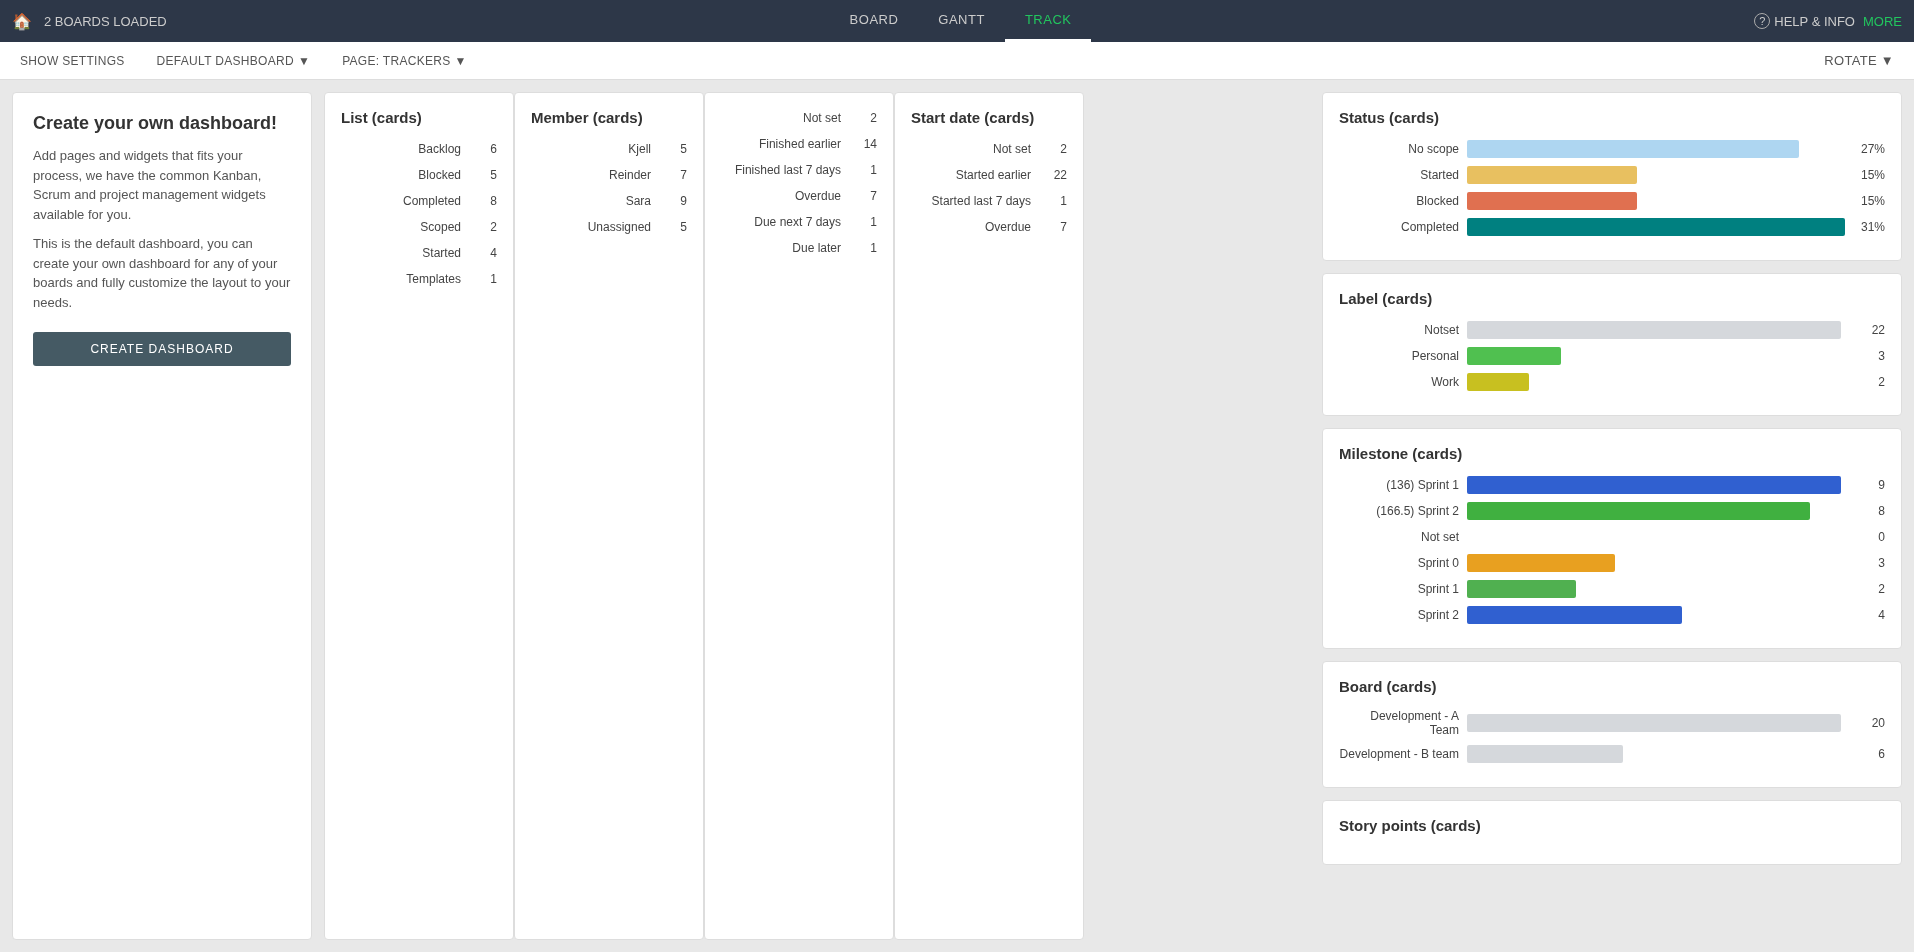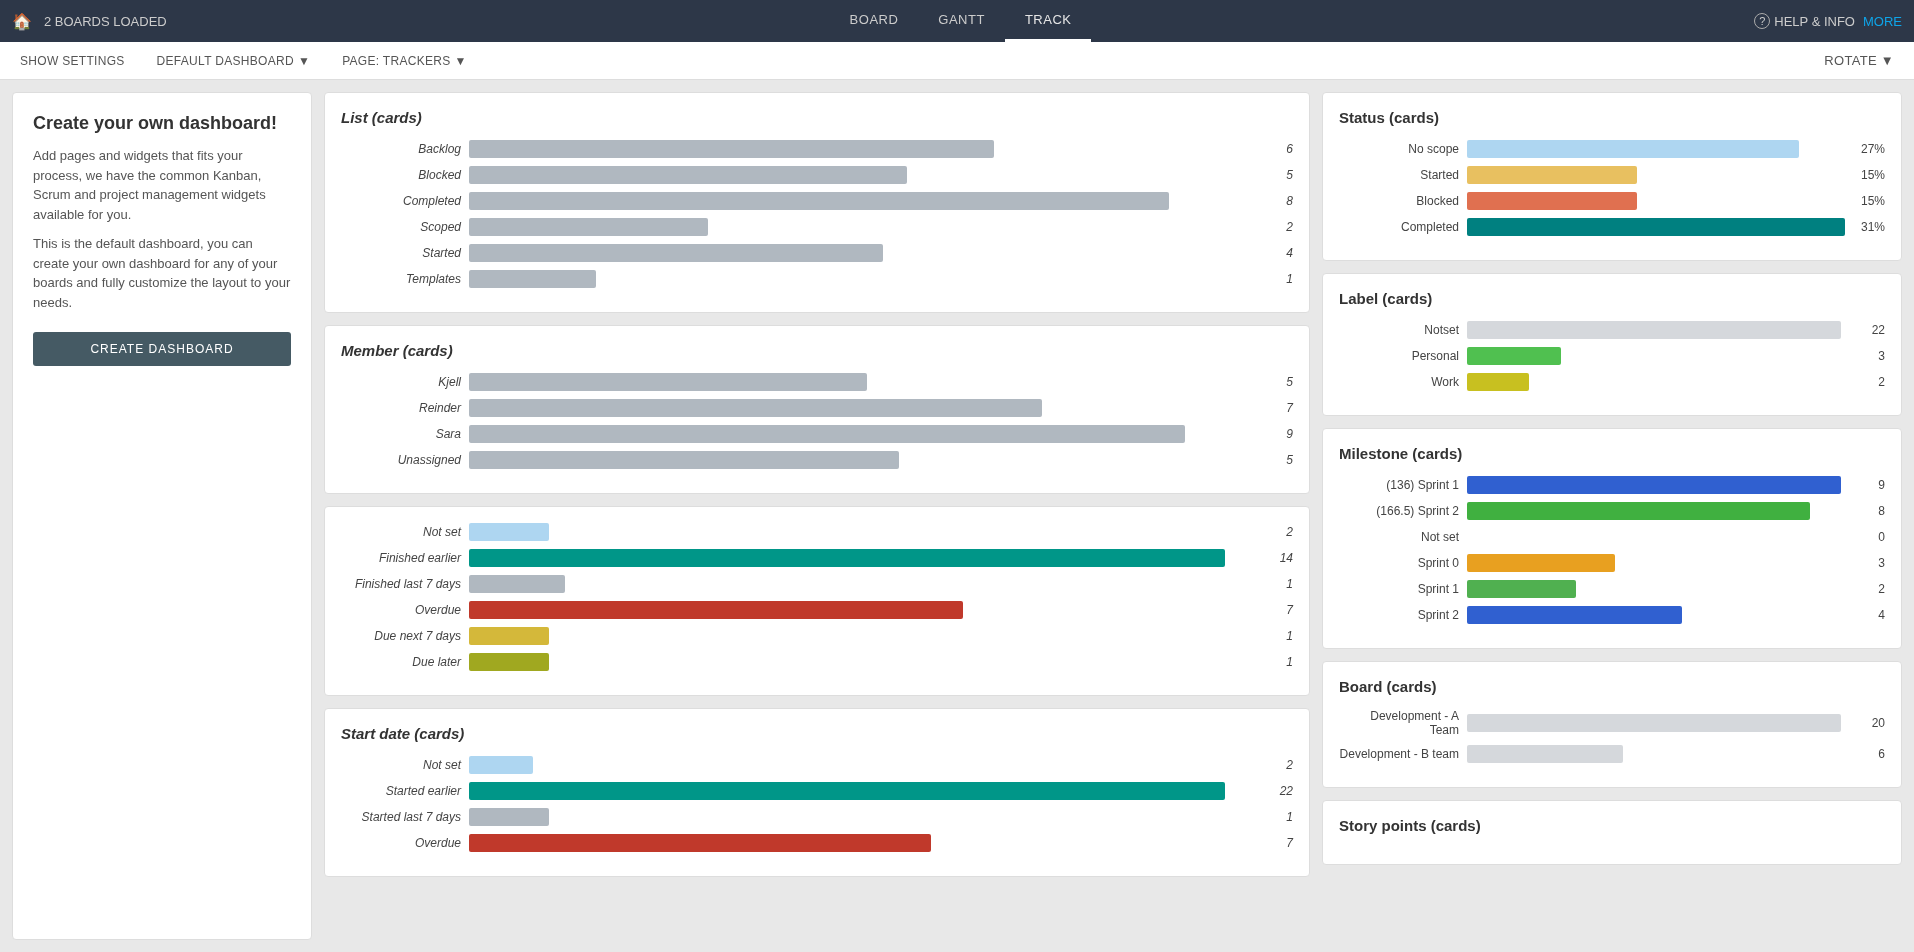--- a/index.html
+++ b/index.html
@@ -11,24 +11,24 @@
       height: 42px; padding: 0 12px; gap: 0;
     }
     .top-nav .home-icon { color: #aaa; font-size: 16px; margin-right: 12px; cursor: pointer; }
     .top-nav .boards-loaded { color: #ccc; font-size: 13px; margin-right: auto; }
     .top-nav .nav-tabs { display: flex; gap: 0; }
     .top-nav .nav-tab {
       color: #ccc; padding: 0 20px; height: 42px; display: flex; align-items: center;
       cursor: pointer; font-size: 13px; letter-spacing: 0.5px; text-transform: uppercase;
       border-bottom: 3px solid transparent;
     }
-    .top-nav .nav-tab.active { color: #e5e5e5; border-bottom: 3px solid #fff; }
+    .top-nav .nav-tab.active { color: #22c55e; border-bottom: 3px solid #fff; }
     .top-nav .right-nav { display: flex; align-items: center; gap: 8px; margin-left: auto; }
     .top-nav .help-btn { color: #ccc; font-size: 13px; cursor: pointer; display: flex; align-items: center; gap: 4px; }
-    .top-nav .more-btn { color: #0ea5e9; font-size: 13px; cursor: pointer; }
+    .top-nav .more-btn { color: #22c55e; font-size: 13px; cursor: pointer; }
 
     
     .sub-nav {
       display: flex; align-items: center; background: #fff; border-bottom: 1px solid #ddd;
       height: 38px; padding: 0 12px; gap: 16px;
     }
     .sub-nav .sub-btn {
       font-size: 12px; color: #555; cursor: pointer; padding: 4px 8px;
       display: flex; align-items: center; gap: 4px; text-transform: uppercase; letter-spacing: 0.3px;
     }
@@ -47,21 +47,21 @@
     .left-panel h2 { font-size: 18px; font-weight: 600; margin-bottom: 12px; color: #333; }
     .left-panel p { font-size: 13px; color: #555; line-height: 1.5; margin-bottom: 10px; }
     .create-btn {
       background: #455a64; color: #fff; border: none; padding: 10px 20px;
       font-size: 12px; letter-spacing: 1px; text-transform: uppercase; cursor: pointer;
       border-radius: 3px; margin-top: 10px; width: 100%;
     }
 
     
     .center-panel {
-      flex: 1; overflow-y: auto; display: flex; flex-direction: column; gap: 12px; font-style: italic;
+      flex: 1; overflow-y: auto; display: flex; 
     }
     .right-panel {
       width: 580px; min-width: 580px; overflow-y: auto; display: flex; flex-direction: column; gap: 12px; margin-left: 12px;
     }
 
     
     .widget-card {
       background: #fff; border-radius: 4px; border: 1px solid #ddd; padding: 16px;
     }
     .widget-card h3 { font-size: 15px; font-weight: 600; margin-bottom: 14px; color: #333; }

